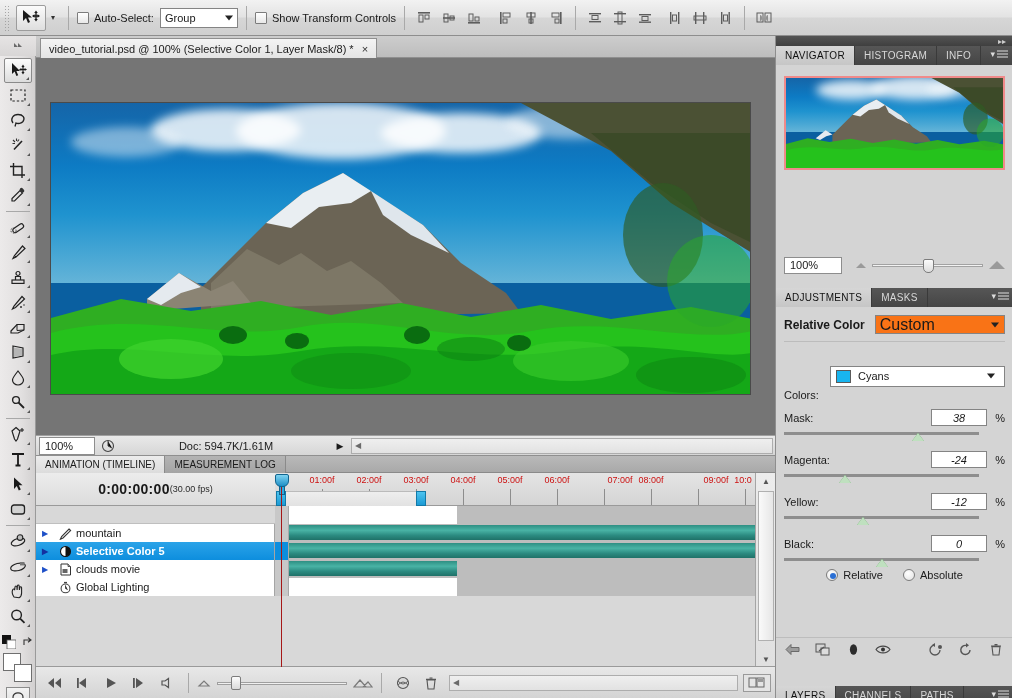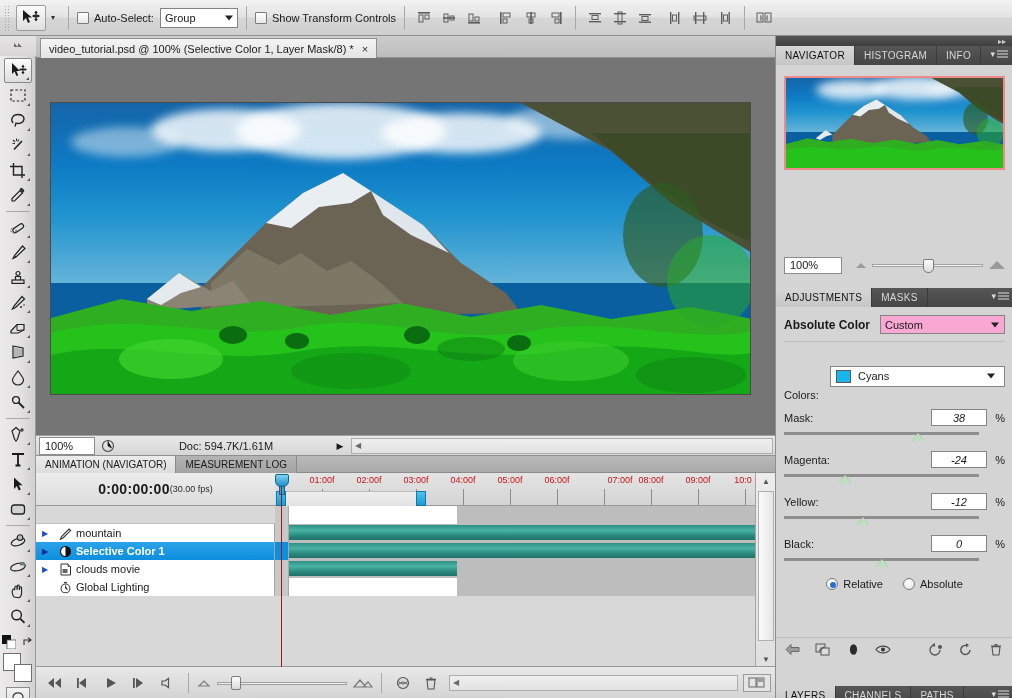--- a/index.html
+++ b/index.html
@@ -160,22 +160,22 @@
   #nav-slider{flex:1;height:16px;position:relative;margin-left:14px;display:flex;align-items:center;}
   .nz-small{width:0;height:0;border-left:5px solid transparent;border-right:5px solid transparent;border-bottom:5px solid #9a9a9a;}
   .nz-big{width:0;height:0;border-left:8px solid transparent;border-right:8px solid transparent;border-bottom:8px solid #9a9a9a;}
   .nz-track{flex:1;height:3px;background:#f2f2f2;border:1px solid #a2a2a2;margin:0 6px;position:relative;}
   .nz-knob{position:absolute;left:46%;top:-6px;width:11px;height:14px;
     background:linear-gradient(180deg,#fbfbfb,#dcdcdc);border:1px solid #7c7c7c;border-radius:2px 2px 5px 5px;}
 
   #adjust{position:absolute;left:0;top:252px;width:237px;height:373px;background:#d4d4d4;}
   #adj-title-row{display:flex;align-items:center;padding:8px 8px 0 8px;gap:10px;}
   #adj-title{font-size:12px;font-weight:bold;}
-  #adj-preset{flex:1;height:19px;background:#f9a8d4;border:1px solid #848484;display:flex;align-items:center;
-    padding:0 4px;font-size:11px;position:relative;}
+  #adj-preset{flex:1;height:19px;background:#f97316;border:1px solid #848484;display:flex;align-items:center;
+    padding:0 4px;font-size:16px;position:relative;}
   #adj-preset .arw{position:absolute;right:5px;top:50%;transform:translateY(-50%);
     border-left:4px solid transparent;border-right:4px solid transparent;border-top:5px solid #222;}
   .adj-hr{height:1px;background:#bcbcbc;margin:7px 8px 0;}
   .colors-row{display:flex;align-items:center;padding:9px 8px 0 8px;gap:6px;}
   .colors-lab{font-size:11px;width:40px;margin-top:38px;}
   .colors-sel{flex:1;height:21px;background:#fff;border:1px solid #848484;display:flex;align-items:center;
     padding:0 5px;gap:7px;position:relative;font-size:11px;}
   .sw-cyan{width:15px;height:13px;background:#18b5ef;border:1px solid #5a5a5a;}
   .colors-sel .arw{position:absolute;right:9px;top:50%;transform:translateY(-50%);
     border-left:4px solid transparent;border-right:4px solid transparent;border-top:5px solid #222;}
@@ -183,21 +183,21 @@
   .sl-top{display:flex;align-items:center;}
   .sl-name{flex:1;font-size:11px;}
   .sl-val{width:56px;height:17px;background:#fff;border:1px solid #848484;
     display:flex;align-items:center;justify-content:center;font-size:11px;font-style:italic;}
   .sl-pct{width:18px;text-align:right;font-size:11px;}
   .sl-bar{position:relative;height:13px;margin-top:4px;}
   .sl-line{position:absolute;left:0;top:2px;width:195px;height:3px;background:#8e8e8e;}
   .sl-thumb{position:absolute;top:3px;width:0;height:0;
     border-left:6px solid transparent;border-right:6px solid transparent;border-bottom:8px solid #bfe0bf;
     filter:drop-shadow(0 0 0 #5f9f5f);}
-  .radio-row{display:flex;align-items:center;justify-content:center;gap:20px;margin-top:9px;}
+  .radio-row{display:flex;align-items:center;justify-content:center;gap:20px;margin-top:0;}
   .radio{display:flex;align-items:center;gap:5px;font-size:11px;}
   .rdot{width:12px;height:12px;border-radius:50%;border:1px solid #7c7c7c;
     background:radial-gradient(circle at 40% 35%,#fff,#e0e0e0);position:relative;}
   .rdot.on::after{content:"";position:absolute;left:3px;top:3px;width:6px;height:6px;border-radius:50%;background:#2a6fd4;}
   #adj-footer{position:absolute;left:0;bottom:0;width:237px;height:24px;
     border-top:1px solid #bdbdbd;display:flex;align-items:center;padding:0 8px;gap:13px;}
   .af-icon{width:18px;height:18px;display:flex;align-items:center;justify-content:center;}
 
   #layers-tabs{position:absolute;left:0;top:650px;width:237px;}
   svg{display:block;}
@@ -569,21 +569,21 @@
       </svg>
   </div>
   <div class="sb-doc">Doc: 594.7K/1.61M</div>
   <div class="sb-arrow">▶</div>
   <div class="sb-scroll">◀</div>
 </div>
 
 <div id="anim-panel">
   <div id="anim-tabs">
     <div class="atab active">
-      <span>ANIMATION (NAVIGATOR)</span>
+      <span>ANIMATION (TIMELINE)</span>
     </div>
     <div class="atab idle">
       <span>MEASUREMENT LOG</span>
     </div>
   </div>
 
   <div id="anim-body">
     <div id="tl-head">
       <span id="tl-time">0:00:00:00</span>
       <span id="tl-fps">(30.00 fps)</span>
@@ -600,21 +600,21 @@
         <div class="rlab" style="left:188px">04:00f</div>
       <div class="rtick" style="left:235px"></div>
         <div class="rlab" style="left:235px">05:00f</div>
       <div class="rtick" style="left:282px"></div>
         <div class="rlab" style="left:282px">06:00f</div>
       <div class="rtick" style="left:329px"></div>
         <div class="rlab" style="left:345px">07:00f</div>
       <div class="rtick" style="left:376px"></div>
         <div class="rlab" style="left:376px">08:00f</div>
       <div class="rtick" style="left:423px"></div>
-        <div class="rlab" style="left:423px">09:00f</div>
+        <div class="rlab" style="left:441px">09:00f</div>
       <div class="rtick" style="left:470px"></div>
         <div class="rlab" style="left:468px">10:0</div>
     </div>
 
     <div id="workbar">
       <div id="workarea" style="width:140px"></div>
       <div class="wa-handle" style="left:1px"></div>
       <div class="wa-handle" style="left:141px"></div>
     </div>
 
@@ -643,21 +643,21 @@
 
     <div class="trow" style="top:69px">
       <div class="tlabel sel">
         <span class="tw-arrow" style="color:#1430a0">▶</span>
         <span class="tw-icon">
             <svg width="13" height="13">
               <circle cx="6.5" cy="6.5" r="5" fill="#fff" stroke="#111" stroke-width="1.1"></circle>
               <path d="M6.5 1.5 A5 5 0 0 1 6.5 11.5 Z" fill="#111"></path>
             </svg>
           </span>
-        <span class="tw-name">Selective Color 1</span>
+        <span class="tw-name">Selective Color 5</span>
       </div>
       <div class="tgut sel"></div>
       <div class="ttrack">
           <div class="tbar" style="left:0;width:100%"></div>
         </div>
     </div>
 
     <div class="trow" style="top:87px">
       <div class="tlabel">
         <span class="tw-arrow">▶</span>
@@ -832,21 +832,21 @@
         </div>
       <div class="ptab">
           <span>MASKS</span>
         </div>
       <div class="pmenu">▾<svg width="11" height="9">
             <path d="M0 1 H11 M0 4 H11 M0 7 H11" stroke="#ddd" stroke-width="1.2"></path>
           </svg></div>
     </div>
 
     <div id="adj-title-row">
-      <span id="adj-title">Absolute Color</span>
+      <span id="adj-title">Relative Color</span>
       <div id="adj-preset">
         <span>Custom</span>
         <span class="arw"></span>
       </div>
     </div>
     <div class="adj-hr"></div>
 
     <div class="colors-row">
       <span class="colors-lab">Colors:</span>
       <div class="colors-sel">

